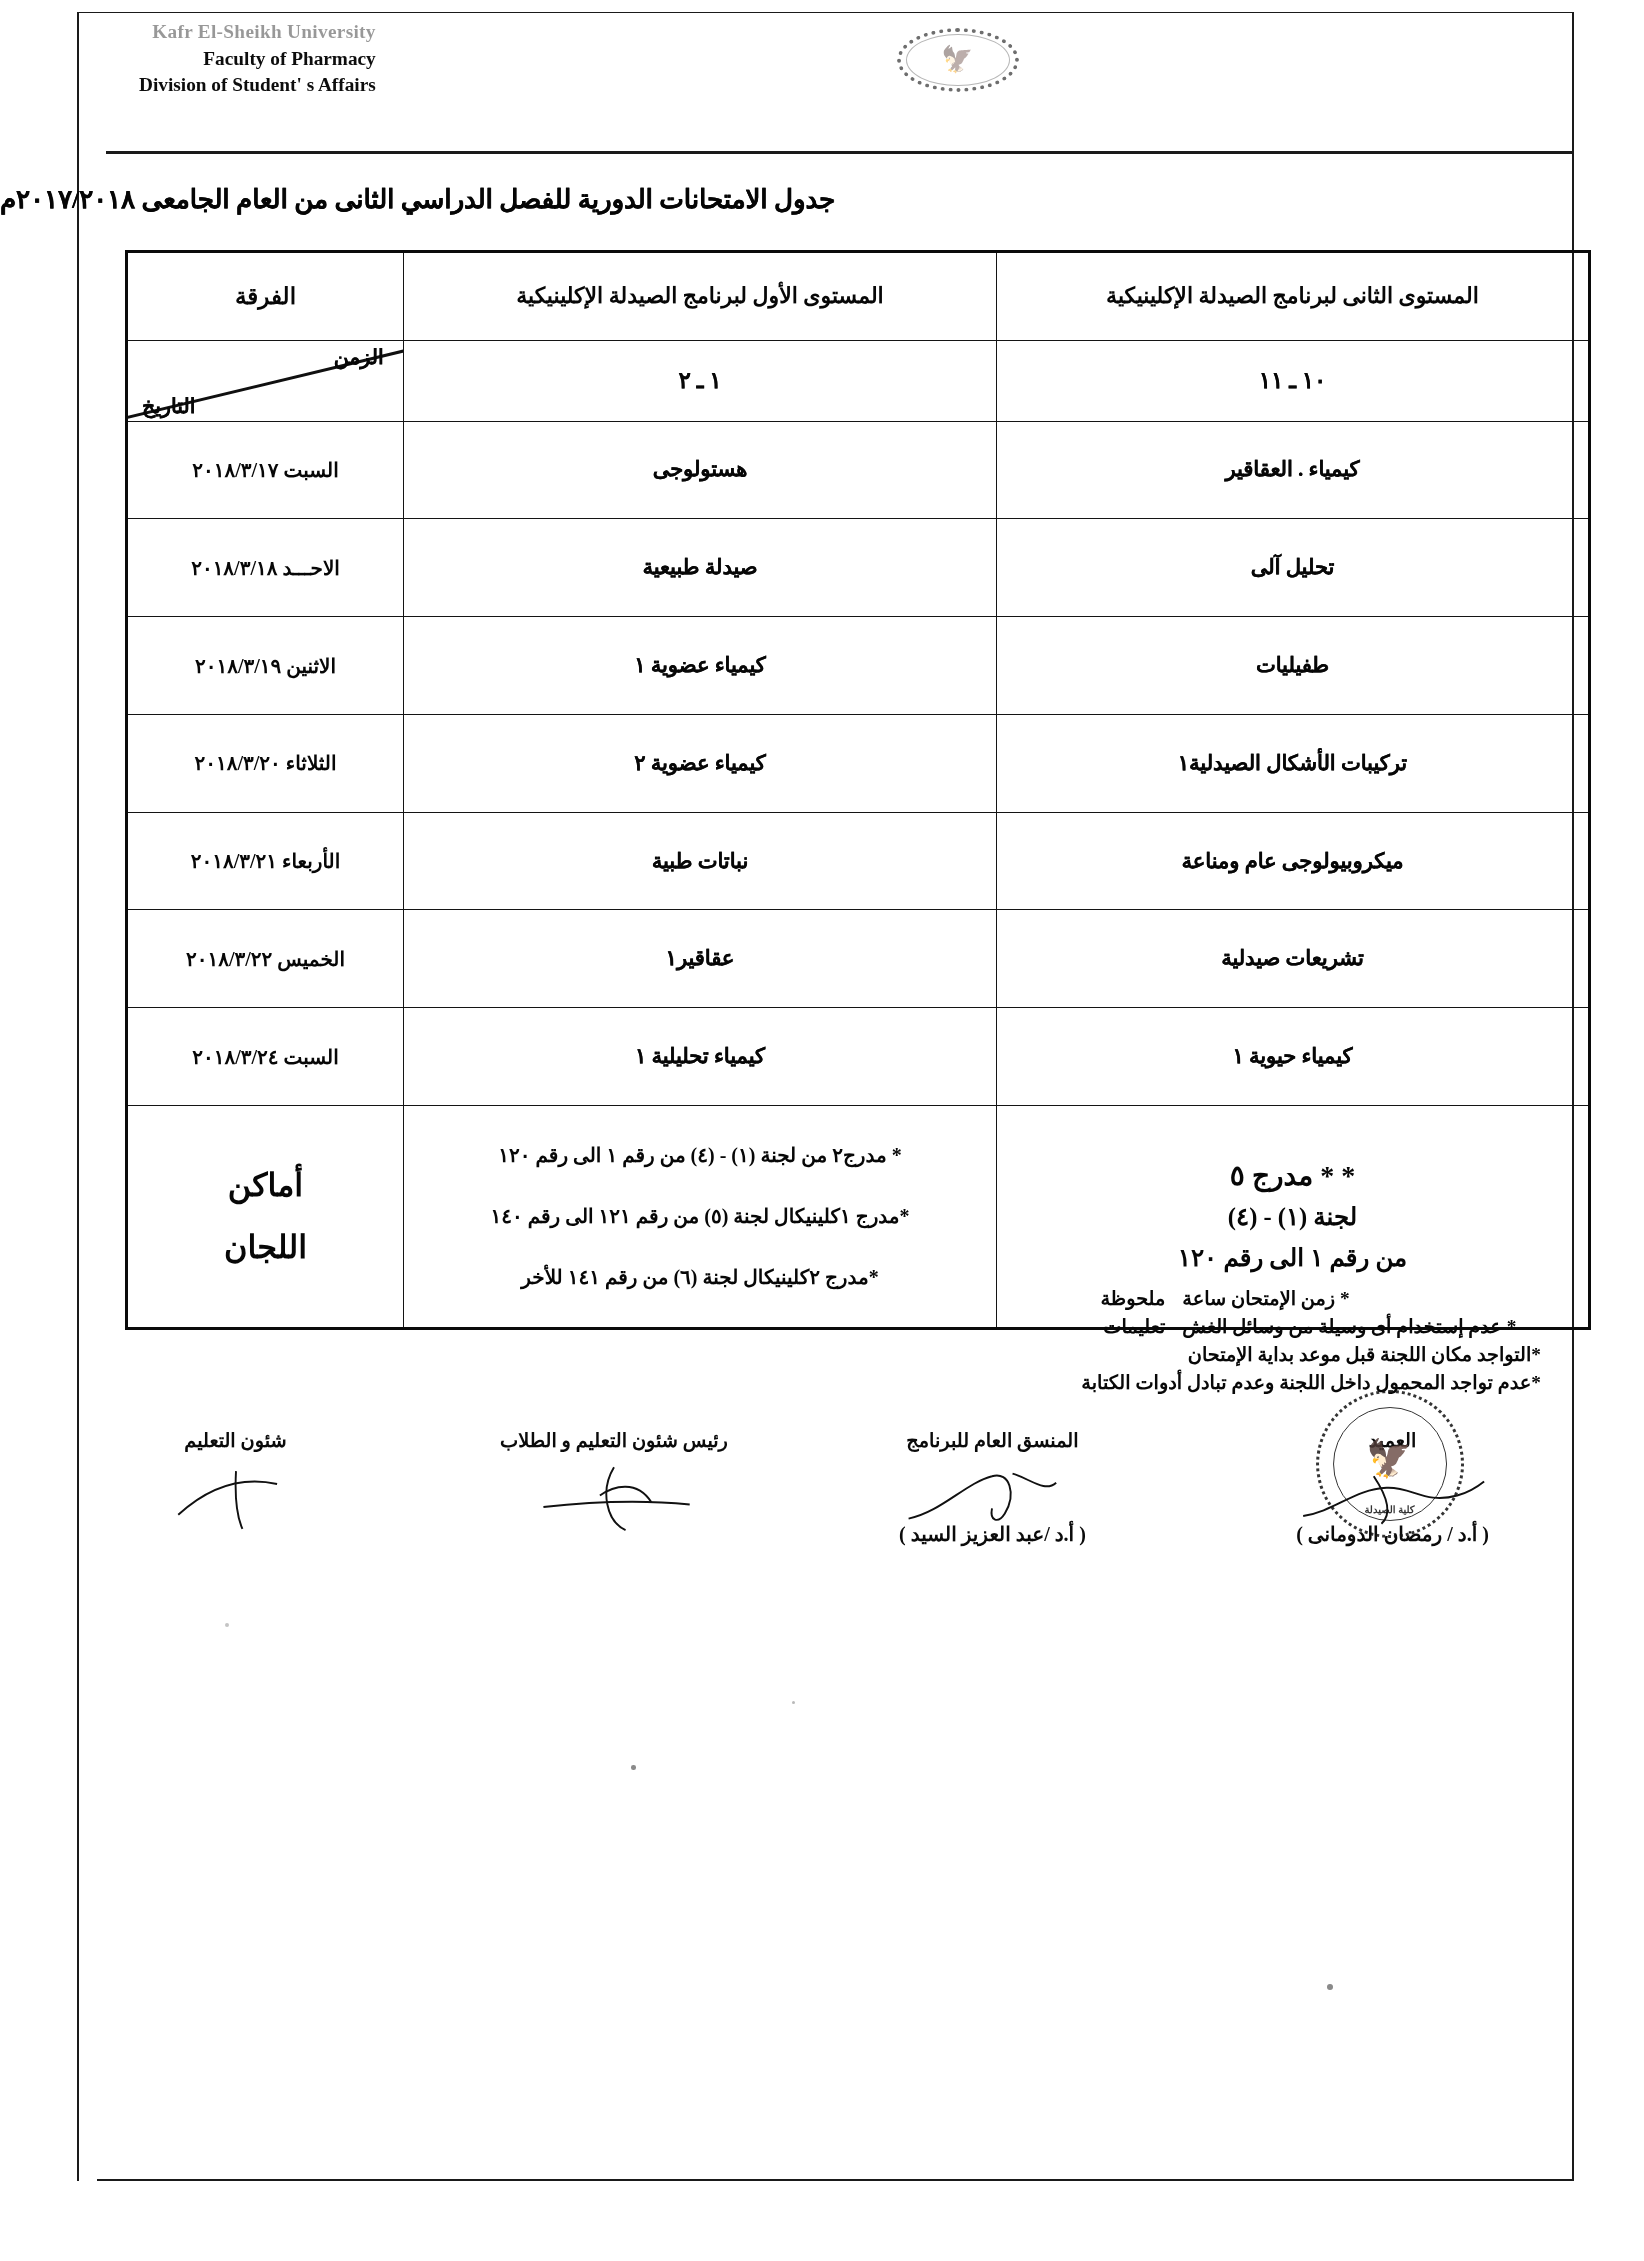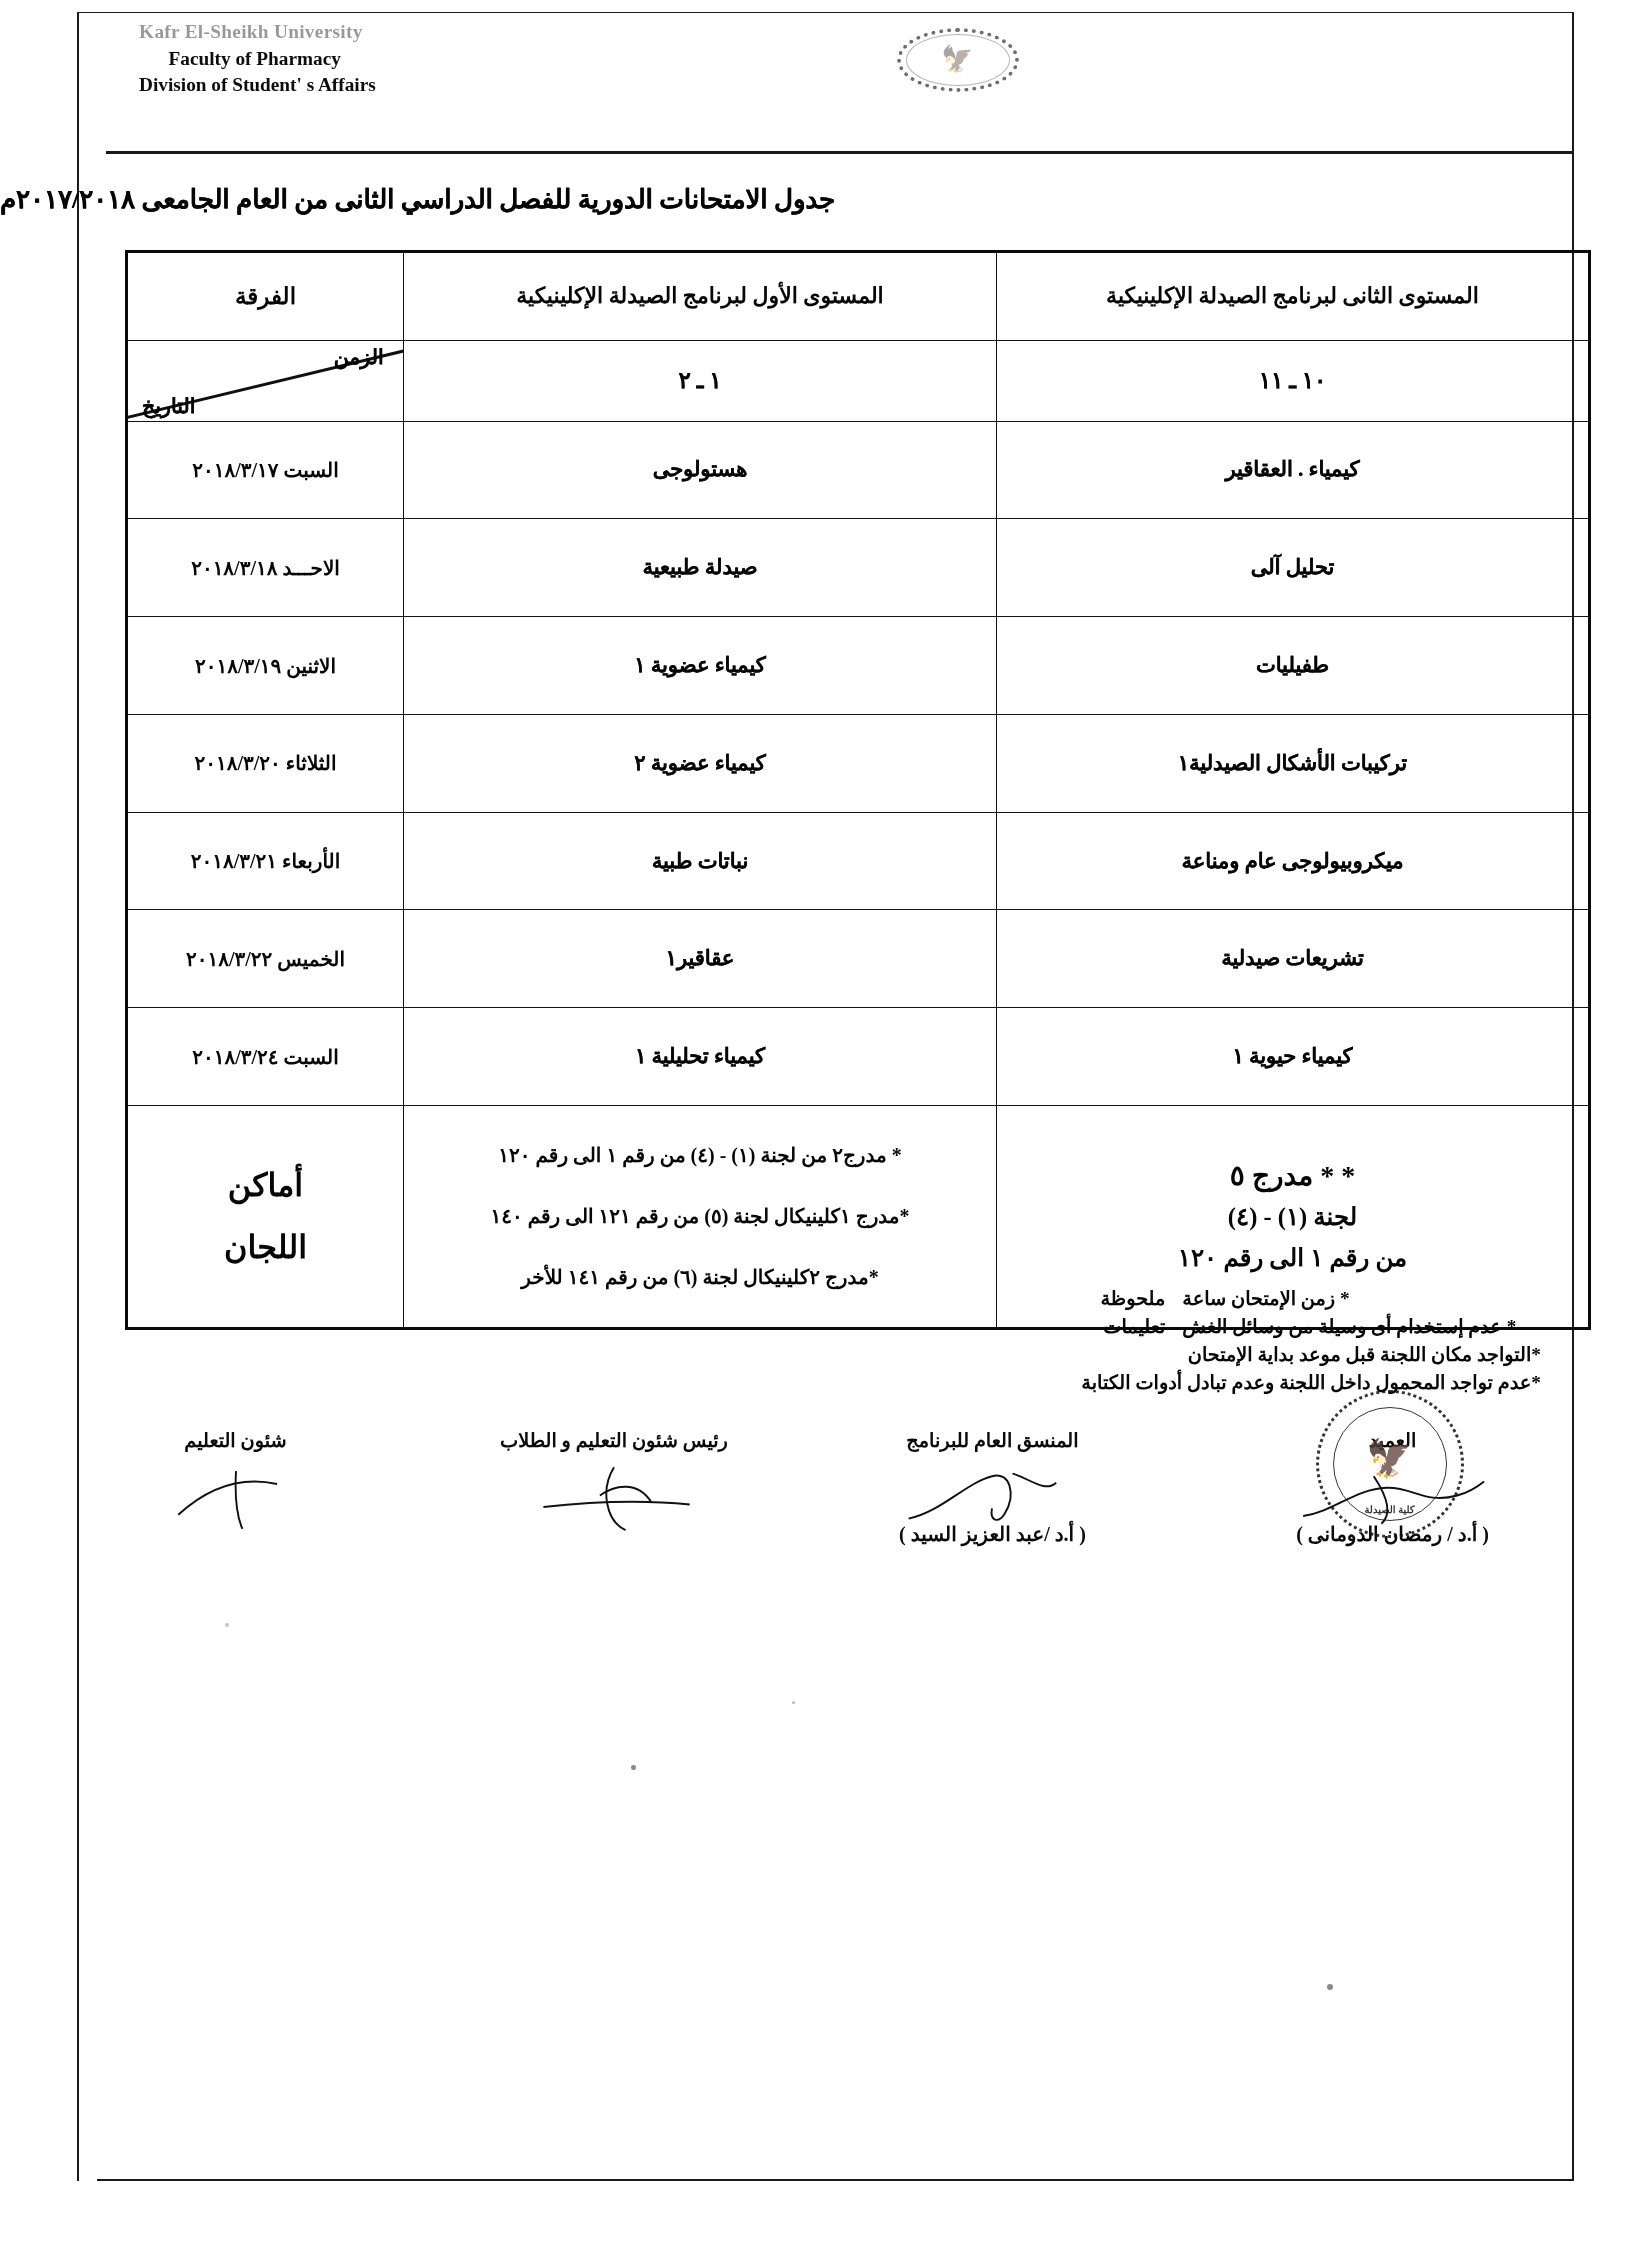--- a/index.html
+++ b/index.html
@@ -31,21 +31,21 @@
   
   .letterhead {
     position: absolute;
     left: 126px;
     top: 19.3px;
     font-family: "Liberation Serif", "DejaVu Serif", serif;
     font-weight: bold;
     font-size: 19.3px;
     line-height: 26.4px;
     direction: ltr;
-    text-align: center;
+    text-align: right;
     color: #0d0d0d;
   }
   .letterhead .faded {
     opacity: 0.42;
     letter-spacing: 0.3px;
   }
   .letterhead .l2 { padding-left: 7.7px; }
   .letterhead .l3 { padding-left: 13px; }
 
   .emblem {

